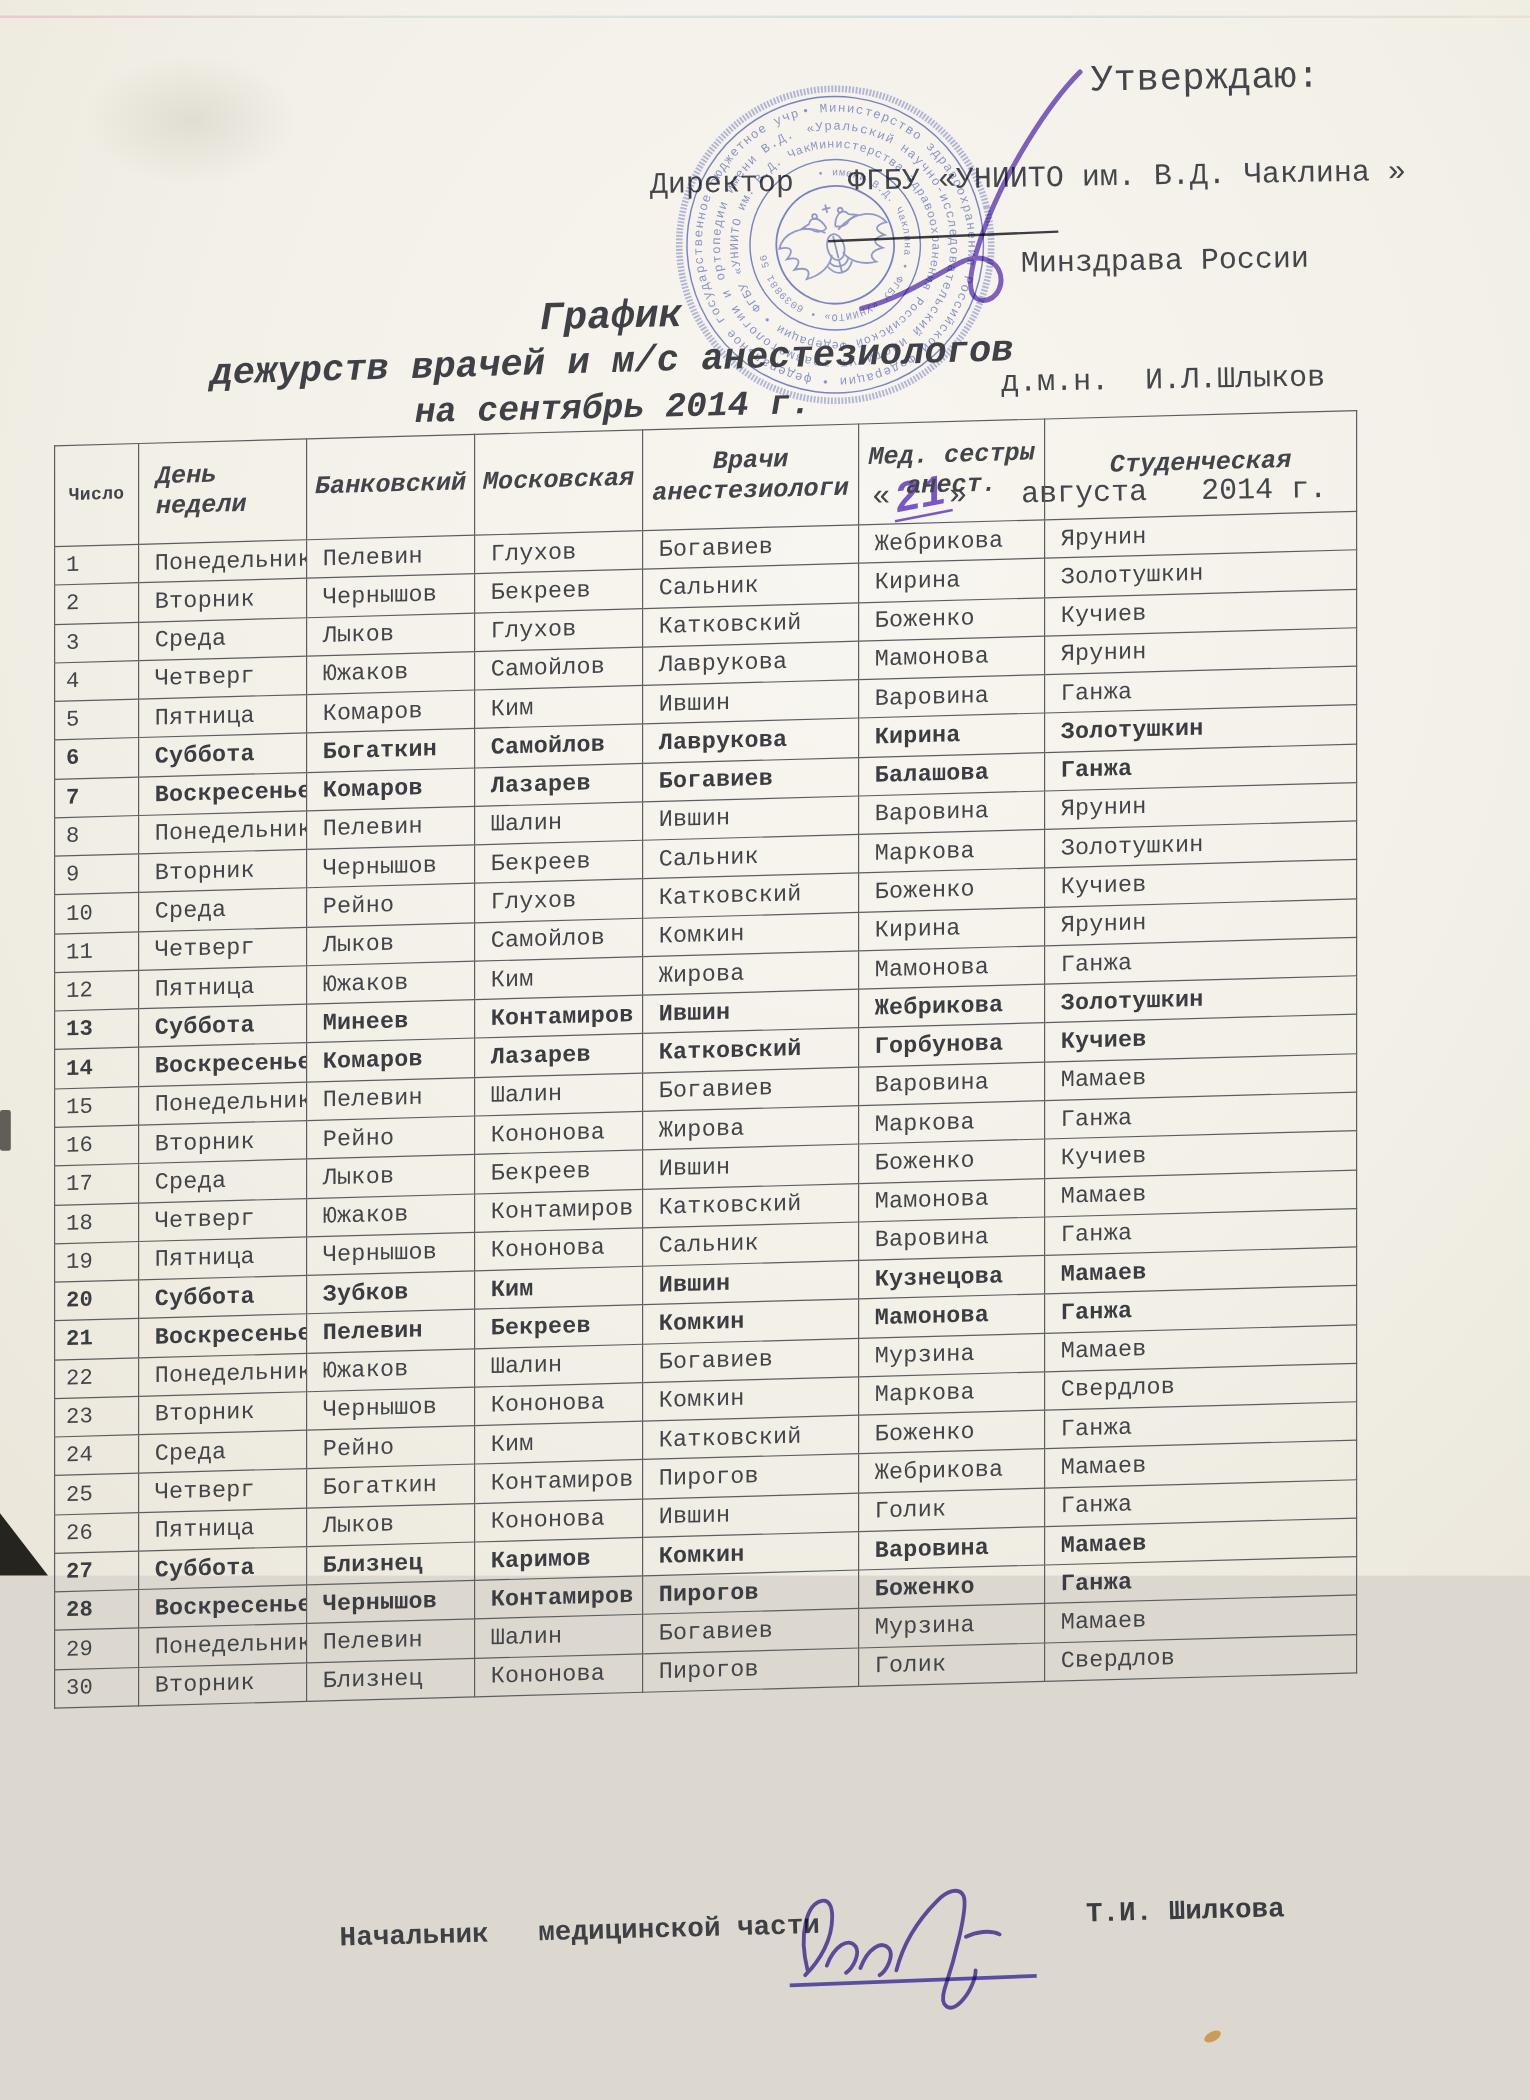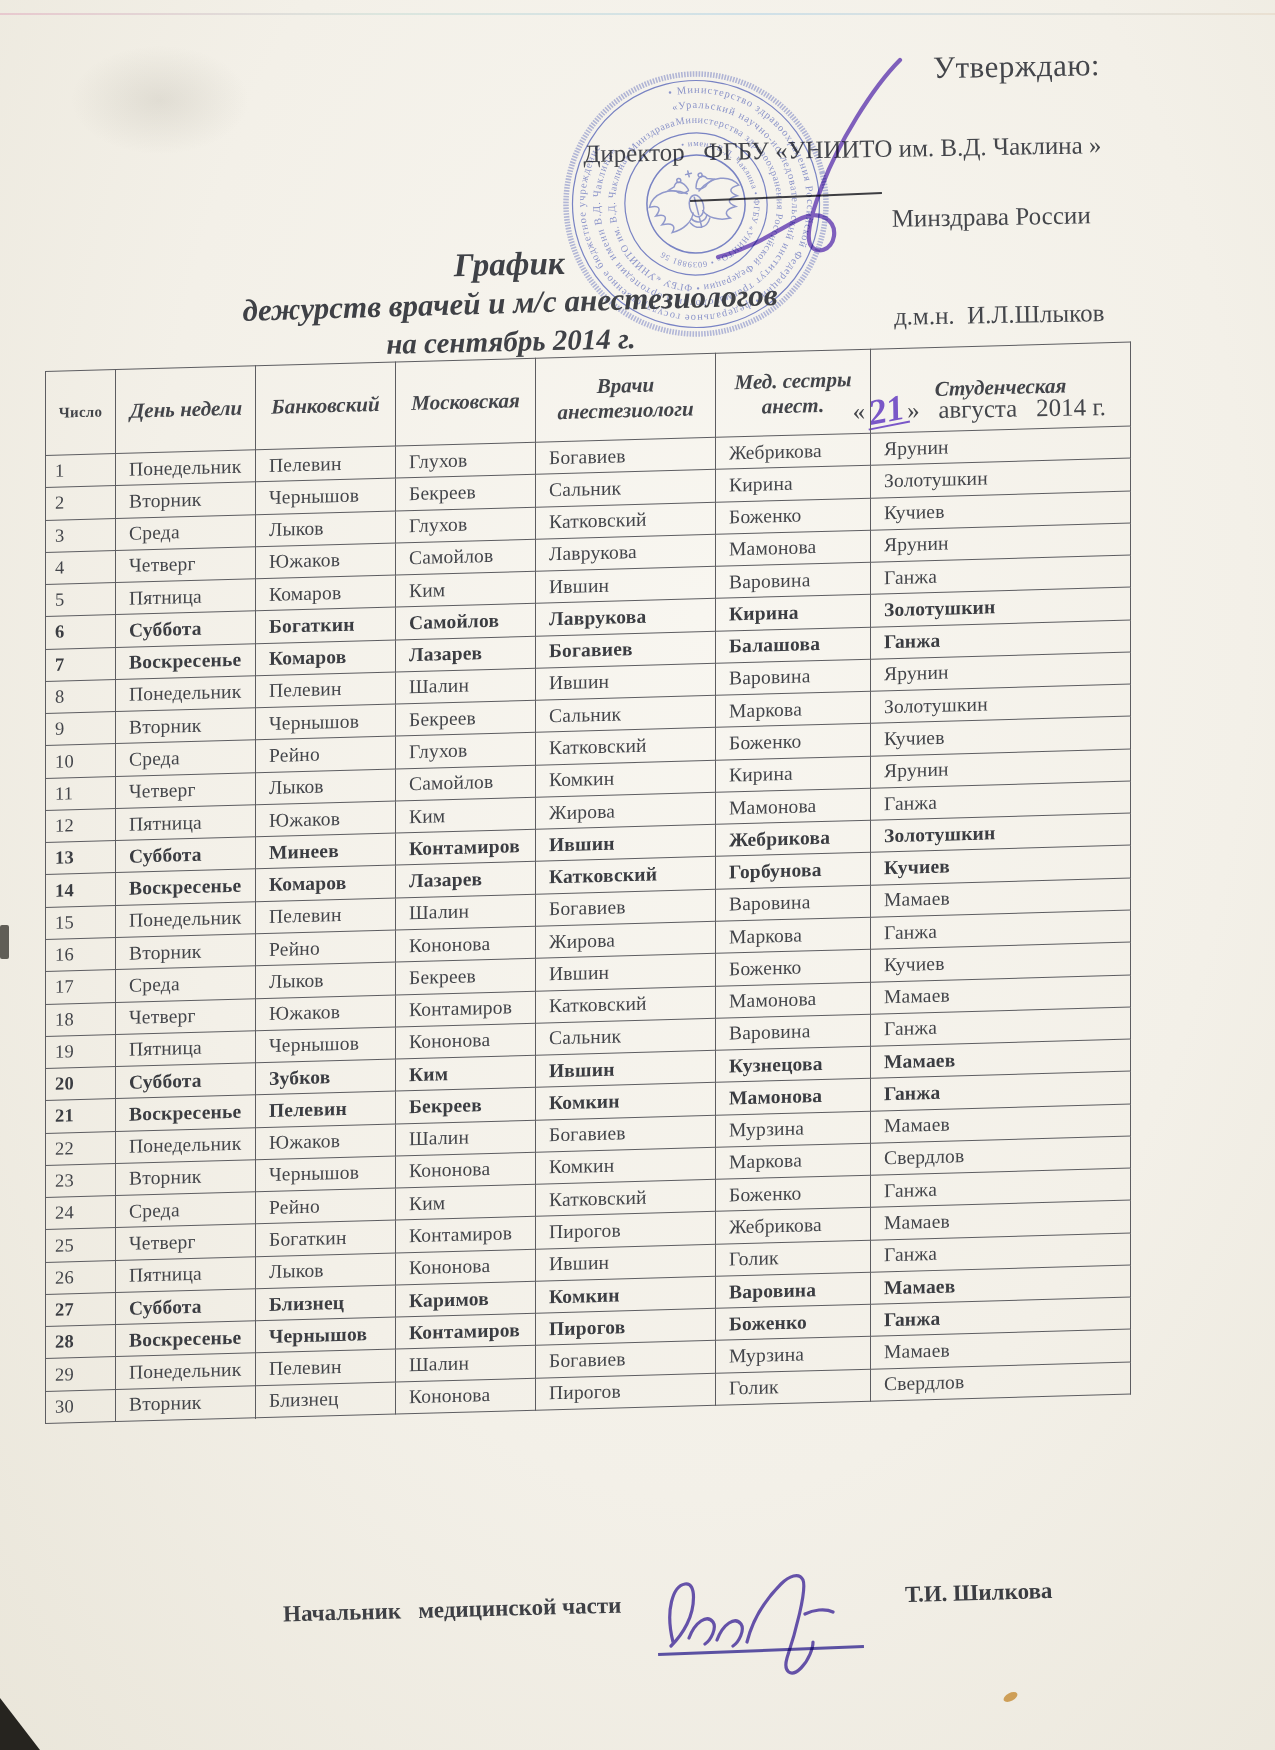--- a/index.html
+++ b/index.html
@@ -1,19 +1,19 @@
 <!DOCTYPE html>
 <html><head>
 <meta charset="utf-8">
 <style>
   html,body{margin:0;padding:0;}
   body{width:1275px;height:1750px;overflow:hidden;background:#dcd8cf;}
-  .page{position:relative;width:1275px;height:1750px;
+  .page{position:relative;width:1275px;height:1313px;
     background:radial-gradient(ellipse at 55% 35%, #f8f6f0 0%, #f3f0e8 55%, #eae6da 100%);
-    font-family:Liberation Serif, serif;color:#44464b;}
+    font-family:Liberation Mono, monospace;color:#44464b;}
   
   .scan-line-top{position:absolute;left:0;top:13px;width:100%;height:2px;
     background:linear-gradient(90deg,#e4b6c4,#cfe0d8 30%,#bcd7e6 60%,#e6d9c8);opacity:.65;}
   .smudge{position:absolute;left:70px;top:45px;width:180px;height:110px;border-radius:50%;
     background:radial-gradient(ellipse,rgba(120,115,100,.14),rgba(120,115,100,0) 70%);}
   .edge-mark{position:absolute;left:0;top:925px;width:9px;height:34px;background:#3c3b33;border-radius:2px;opacity:.8;}
   .corner-wedge{position:absolute;left:0;bottom:0;width:0;height:0;
     border-left:40px solid #15140f;border-top:52px solid transparent;opacity:.92;}
   .speck{position:absolute;left:1003px;top:1693px;width:15px;height:8px;background:#c8923f;
     border-radius:50%;transform:rotate(-28deg);opacity:.85;}

